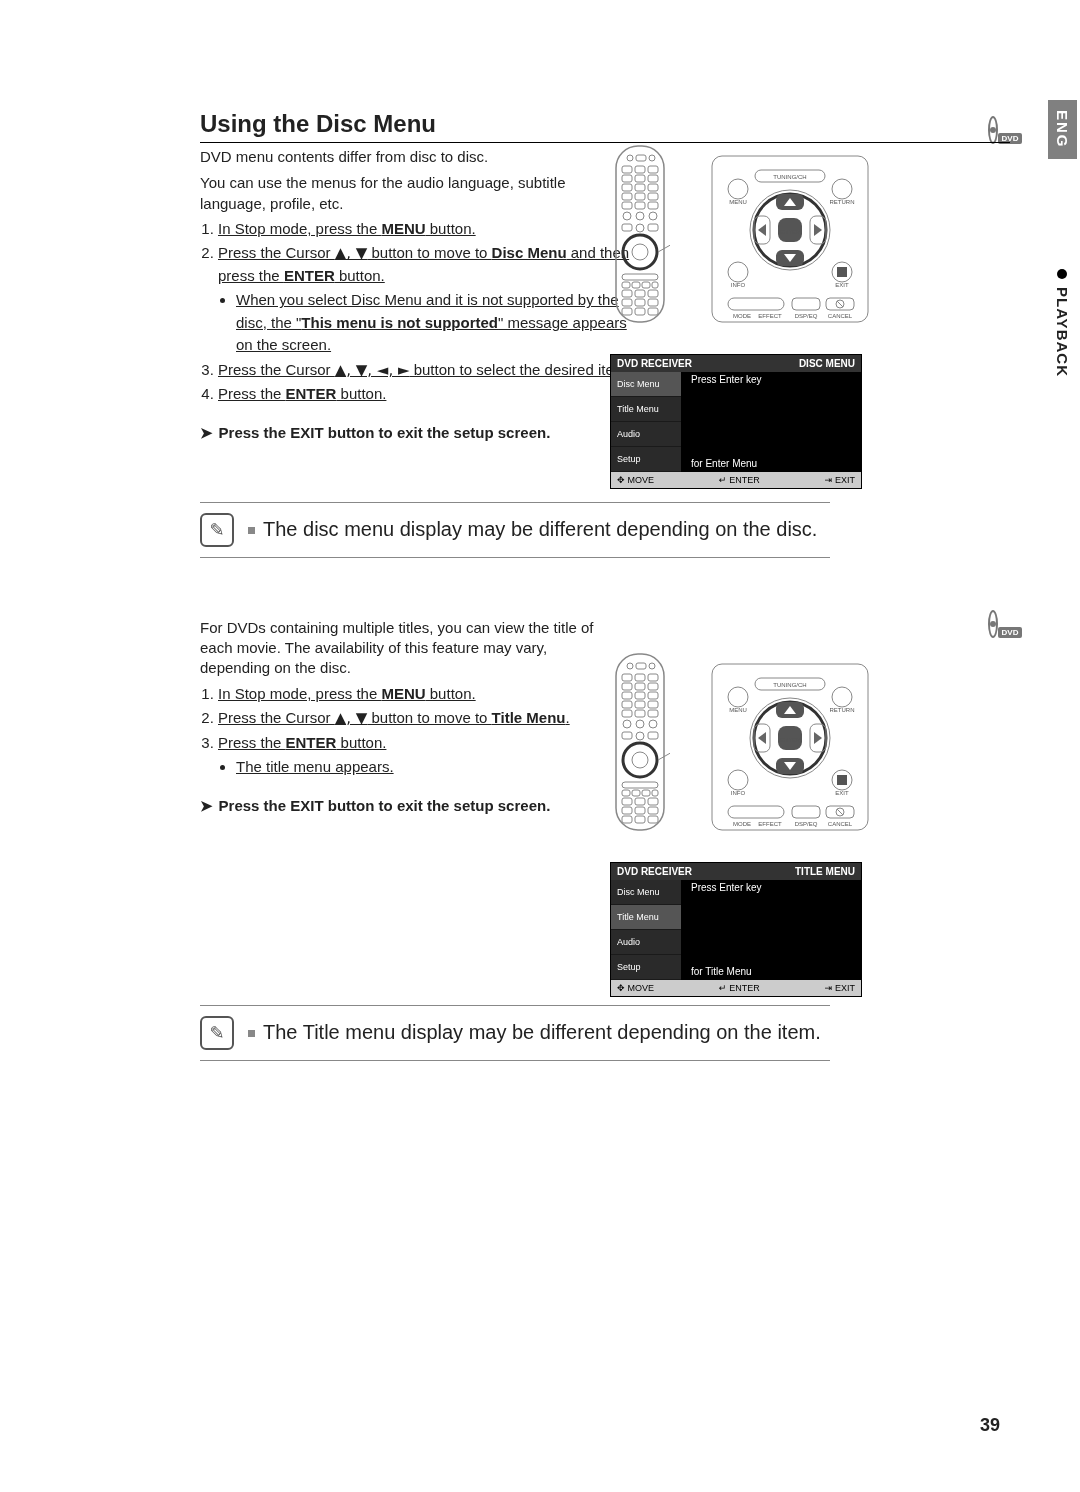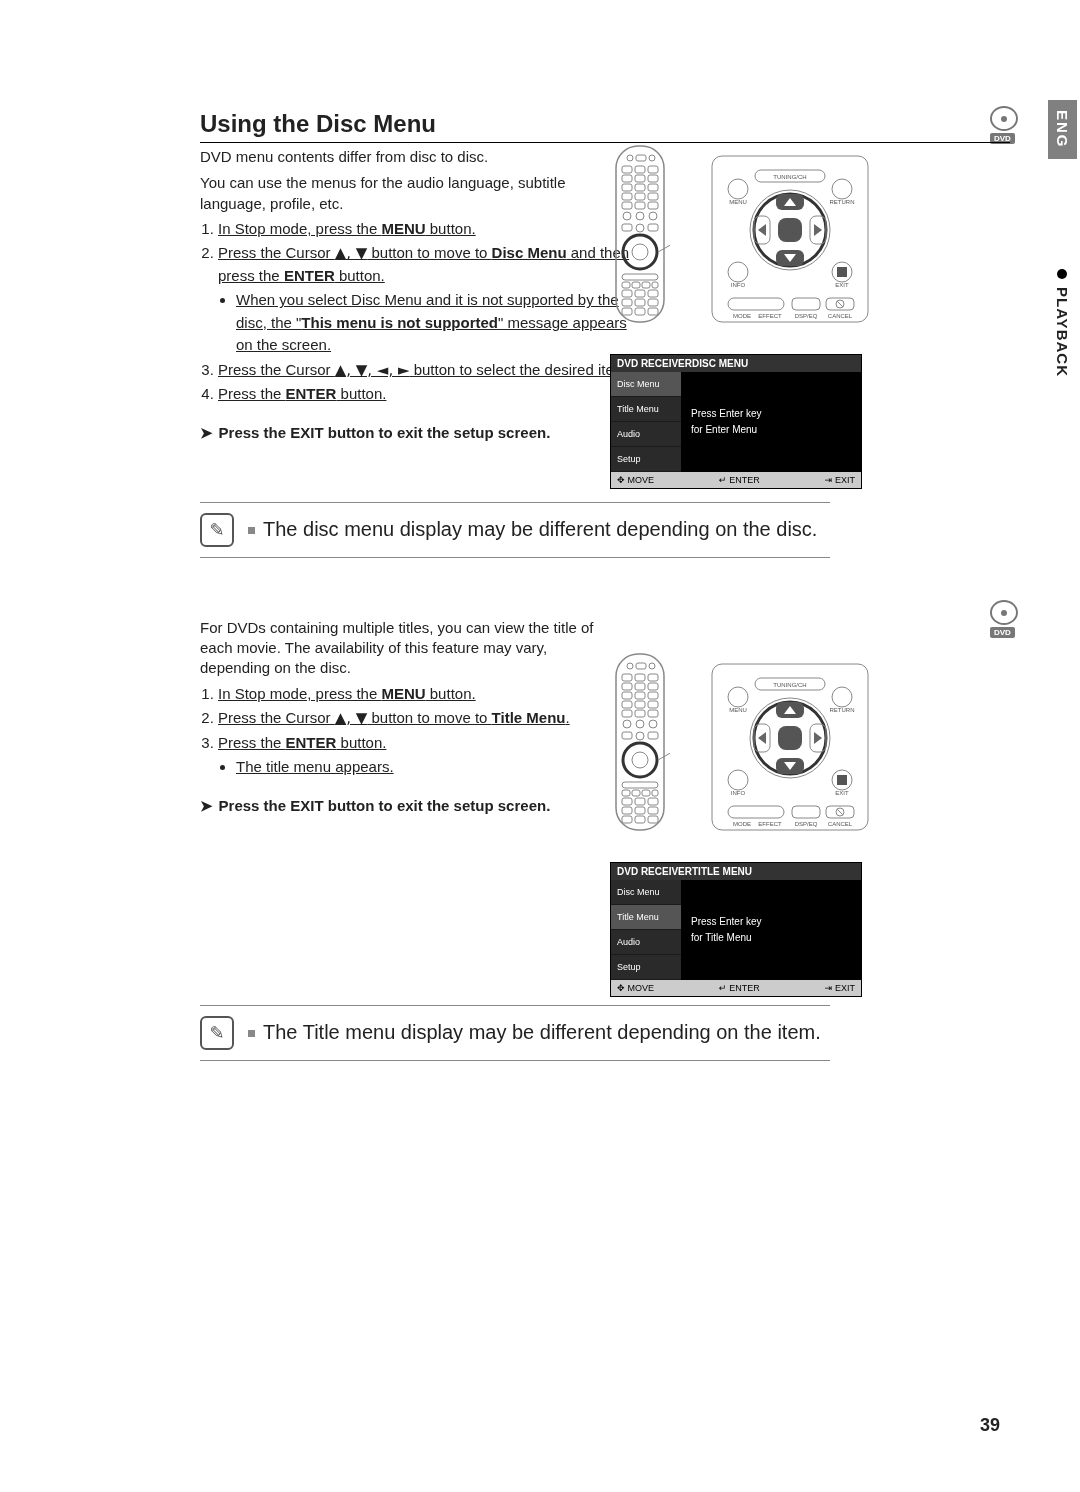--- a/index.html
+++ b/index.html
@@ -48,21 +48,21 @@
     align-items: center;
   }
   .side-playback .dot {
     width: 10px; height: 10px; border-radius: 50%; background: #000; margin-bottom: 8px;
   }
 
   
   .dvd-badge {
     position: absolute;
     width: 30px; height: 38px;
-    display: flex; flex-direction: column; align-items: flex-start; justify-content: center;
+    display: flex; flex-direction: row; align-items: flex-end; justify-content: center;
     font-size: 8px; font-weight: bold;
   }
   .dvd-badge .disc {
     width: 24px; height: 24px; border: 2px solid #777; border-radius: 50%;
     display: flex; align-items: center; justify-content: center;
   }
   .dvd-badge .disc::after {
     content: ""; width: 6px; height: 6px; background: #777; border-radius: 50%;
   }
   .dvd-badge .lab {
@@ -137,21 +137,21 @@
   .osd {
     position: absolute;
     left: 410px;
     width: 250px;
     border: 1px solid #000;
     background: #000;
     color: #fff;
     font-size: 10px;
   }
   .osd-header {
-    display: flex; 
+    display: flex; justify-content: space-between;
     background: #333;
     padding: 3px 6px;
     font-weight: bold;
   }
   .osd-body {
     display: flex;
     height: 100px;
   }
   .osd-side {
     width: 70px;
@@ -161,21 +161,21 @@
   .osd-side .item {
     flex: 1;
     display: flex; align-items: center;
     padding-left: 6px;
     border-bottom: 1px solid #1a1a1a;
     font-size: 9px;
   }
   .osd-side .item.sel { background: #555; }
   .osd-main {
     flex: 1;
-    display: flex; flex-direction: column; justify-content: center;
+    display: flex; flex-direction: column; justify-content: space-between;
     padding-left: 10px;
     background: #000;
     line-height: 1.6;
   }
   .osd-footer {
     display: flex; justify-content: space-between;
     background: #ccc; color: #000;
     padding: 3px 6px;
     font-size: 9px;
   }

